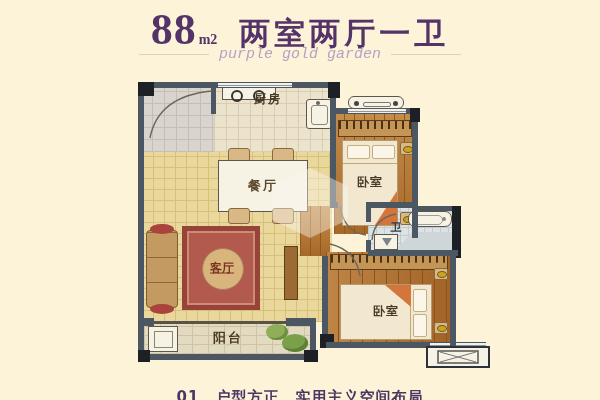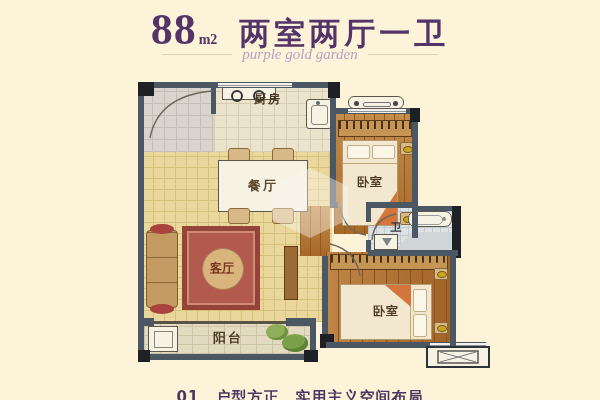--- a/index.html
+++ b/index.html
@@ -8,21 +8,21 @@
   .abs{position:absolute;}
   
   .title-row{position:absolute;top:4px;left:0;width:600px;display:flex;justify-content:center;
              align-items:baseline;color:#543368;font-family:"Liberation Serif","DejaVu Serif",serif;font-weight:700;}
   .t-main{font-size:33px;letter-spacing:3px;}
   .t-num{font-size:44px;letter-spacing:1px;}
   .t-unit{font-size:14px;margin-left:2px;}
   .t-right{font-size:31px;letter-spacing:4px;margin-left:22px;}
   .subtitle-row{position:absolute;top:46px;left:0;width:600px;display:flex;justify-content:center;align-items:center;gap:10px;}
   .sub-line{width:70px;height:1px;background:#ded1b8;}
-  .sub-text{font-family:Liberation Serif, serif;font-style:italic;font-size:15px;color:#b4a3c2;text-align:right;}
+  .sub-text{font-family:Liberation Mono, monospace;font-style:italic;font-size:15px;color:#b4a3c2;text-align:right;}
   
   .tile-grey{background:#d9d4cd;background-image:
       repeating-linear-gradient(0deg,#c4beb5 0 1px,transparent 1px 12px),
       repeating-linear-gradient(90deg,#c4beb5 0 1px,transparent 1px 12px);}
   .tile-cream{background:#ece3cd;background-image:
       repeating-linear-gradient(0deg,#d8cdb2 0 1px,transparent 1px 12px),
       repeating-linear-gradient(90deg,#d8cdb2 0 1px,transparent 1px 12px);}
   .tile-yellow{background:#e9d79c;background-image:
       repeating-linear-gradient(0deg,#d6c17c 0 1px,transparent 1px 11px),
       repeating-linear-gradient(90deg,#d6c17c 0 1px,transparent 1px 11px);}

